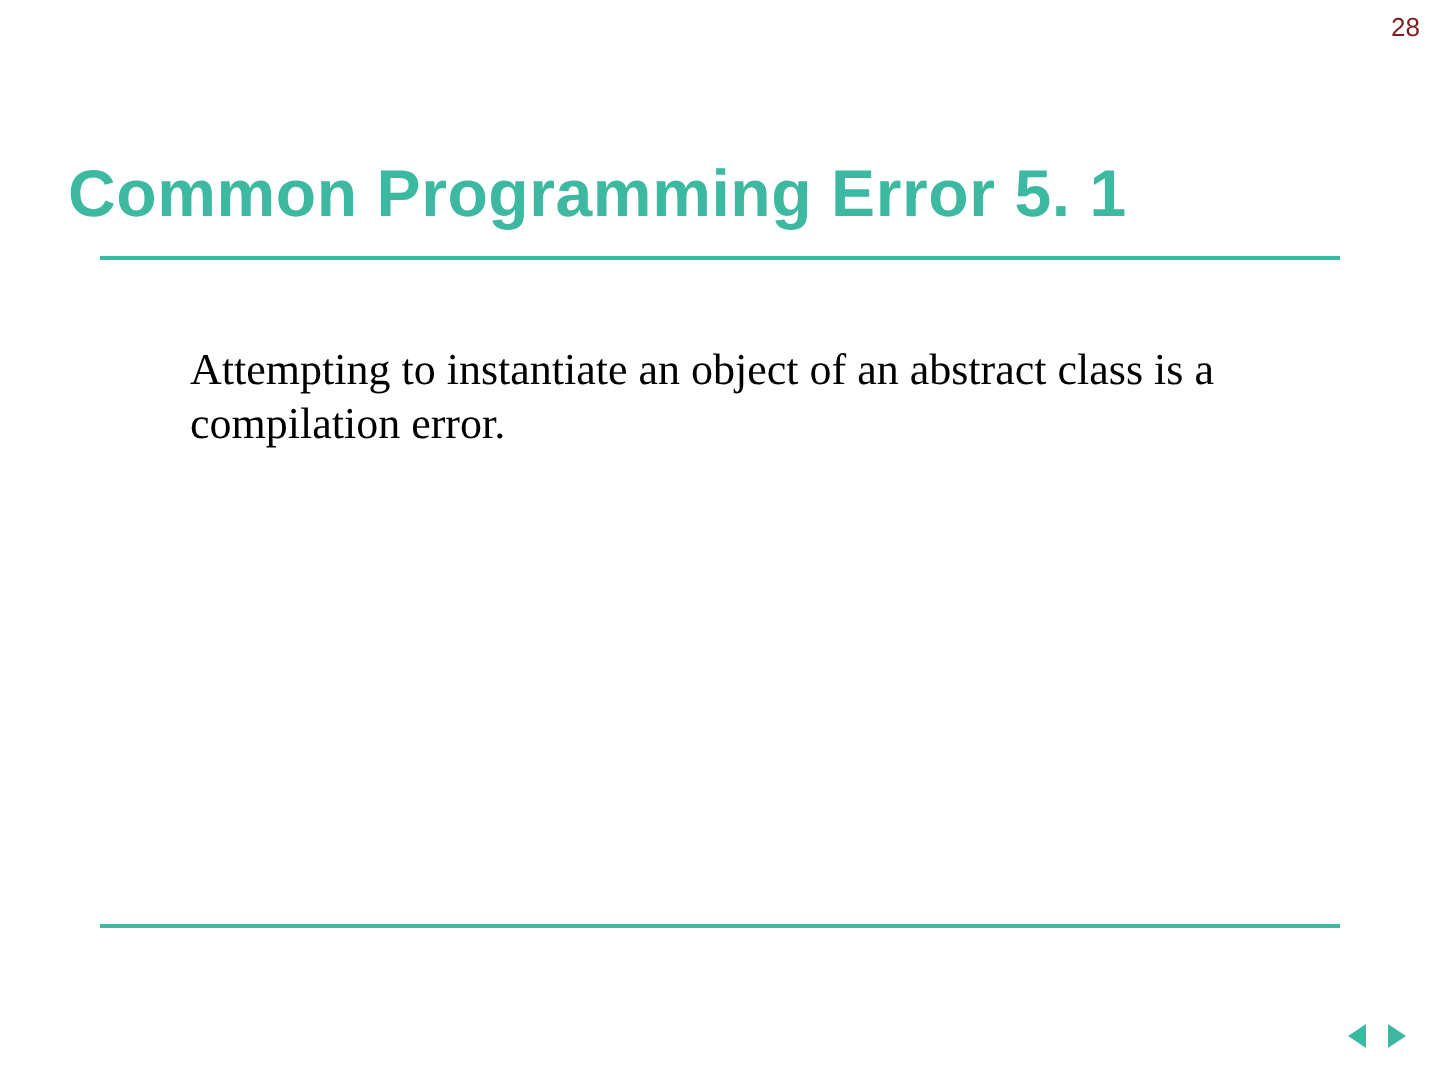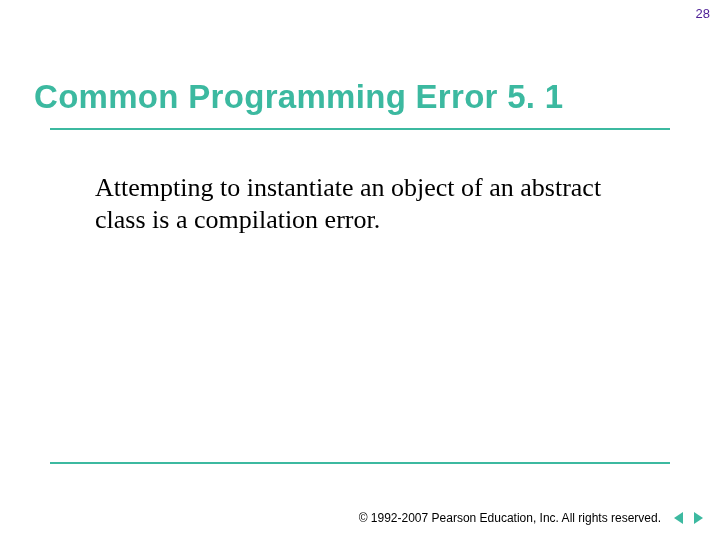--- a/index.html
+++ b/index.html
@@ -14,21 +14,21 @@
       font-family: "Times New Roman", Times, serif;
       position: relative;
       overflow: hidden;
     }
     .page-number {
       position: absolute;
       top: 6px;
       right: 10px;
       font-family: Arial, Helvetica, sans-serif;
       font-size: 13px;
-      color: #4c1d95;
+      color: #7f1d1d;
     }
     .slide-title {
       position: absolute;
       top: 78px;
       left: 34px;
       font-family: Arial, Helvetica, sans-serif;
       font-size: 33px;
       font-weight: bold;
       color: #3cb9a0;
       letter-spacing: 0.3px;
@@ -40,21 +40,21 @@
       width: 620px;
       height: 0;
       border-top: 2px solid #3cb9a0;
     }
     .body-text {
       position: absolute;
       top: 172px;
       left: 95px;
       width: 540px;
       font-family: "Times New Roman", Times, serif;
-      font-size: 26px;
+      font-size: 22px;
       line-height: 1.22;
       color: #000000;
     }
     .bottom-rule {
       position: absolute;
       top: 462px;
       left: 50px;
       width: 620px;
       height: 0;
       border-top: 2px solid #3cb9a0;
@@ -97,21 +97,20 @@
 
 <div class="slide-title">Common Programming Error 5. 1</div>
 
 <div class="title-rule"></div>
 
 <div class="body-text">Attempting to instantiate an object of an abstract class is a compilation error.</div>
 
 <div class="bottom-rule"></div>
 
 <div class="footer">
-  <div class="copyright">© 1992-2007 Pearson Education, Inc.  All rights reserved.</div>
   <div class="nav-arrows">
     <div class="nav-arrow">
       <svg width="14" height="14" viewBox="0 0 14 14">
         <polygon points="11,1 11,13 2,7" fill="#3cb9a0"></polygon>
       </svg>
     </div>
     <div class="nav-arrow">
       <svg width="14" height="14" viewBox="0 0 14 14">
         <polygon points="3,1 3,13 12,7" fill="#3cb9a0"></polygon>
       </svg>

